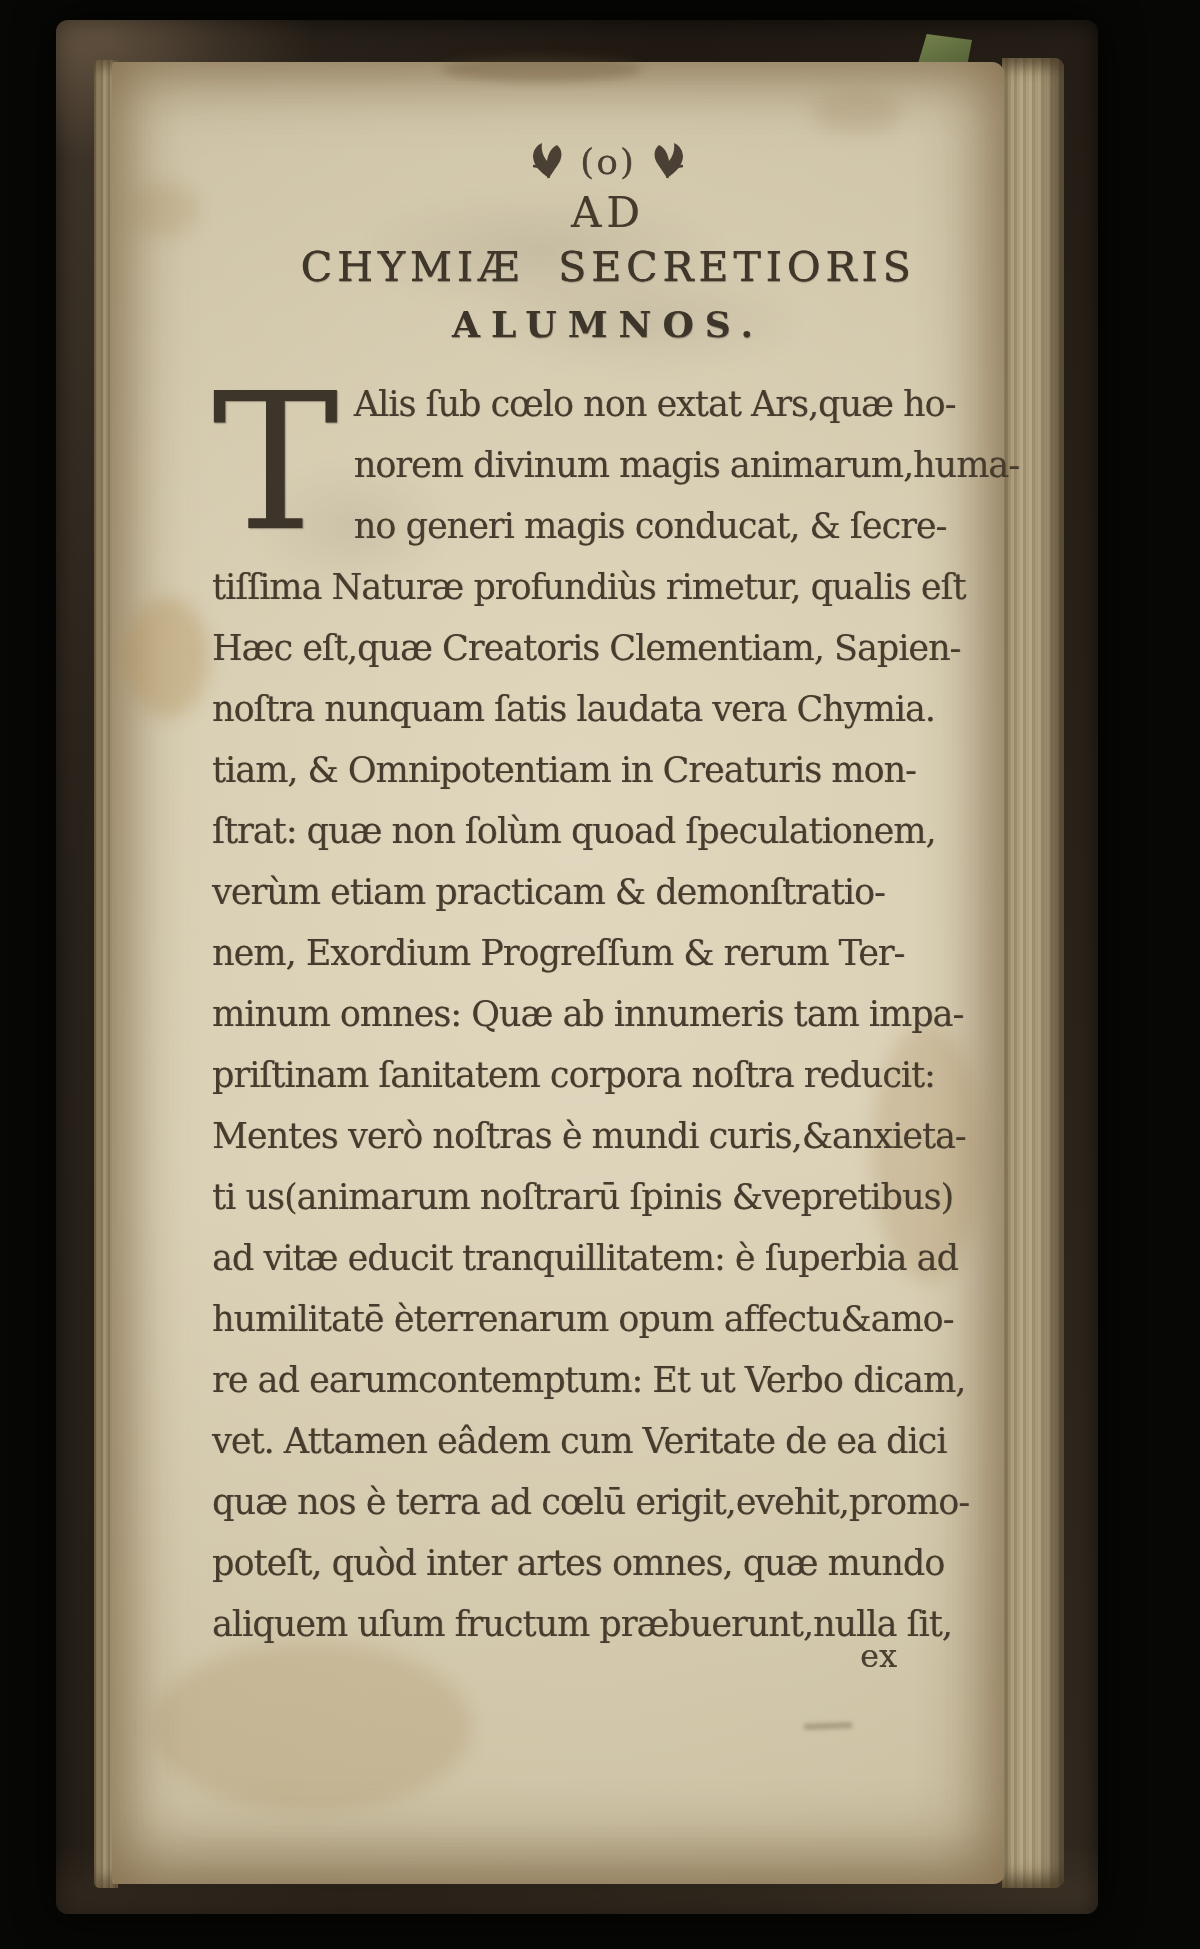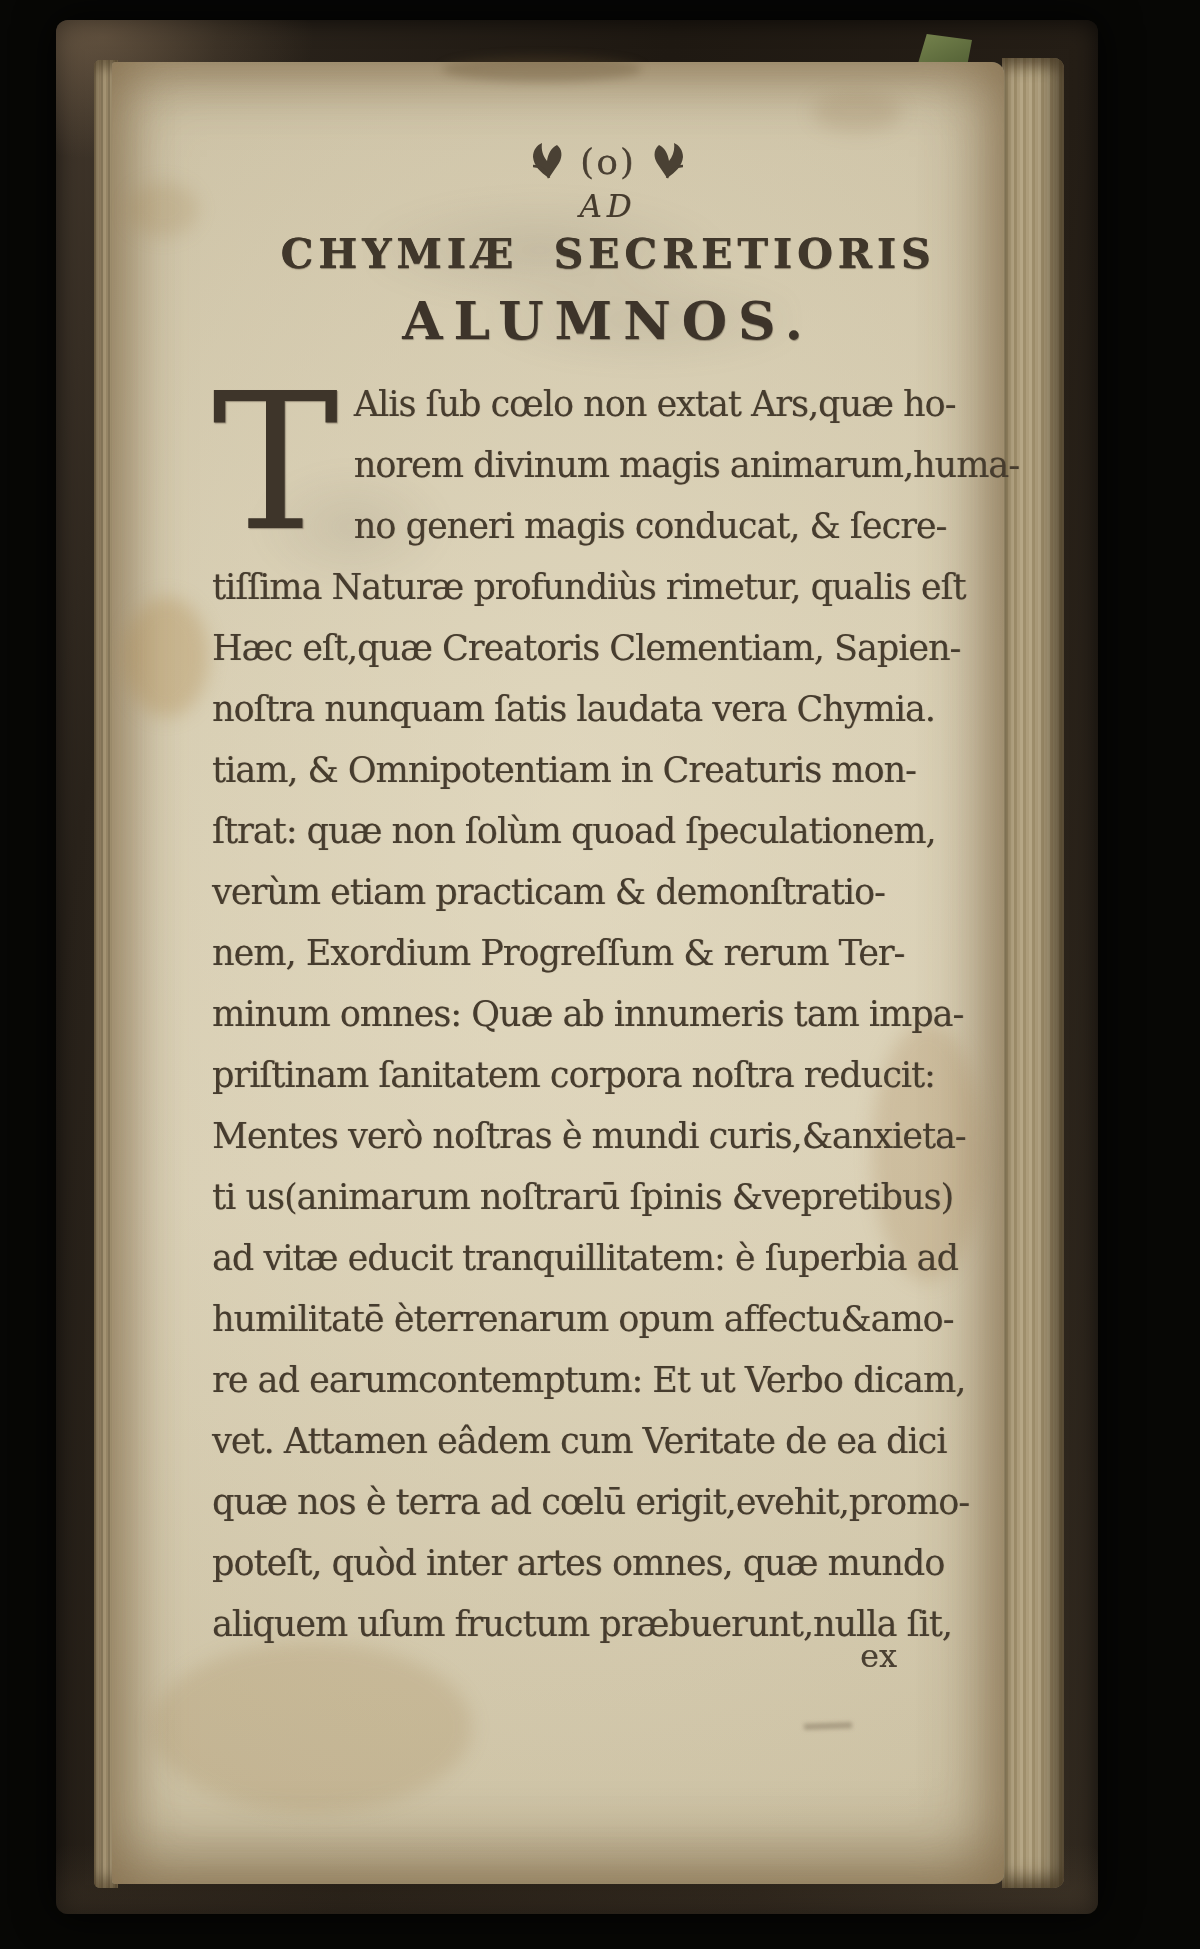--- a/index.html
+++ b/index.html
@@ -46,25 +46,25 @@
         background:radial-gradient(60% 50% at 50% 50%,rgba(108,100,86,.12),transparent 75%);}
   .smudge-dash{position:absolute;left:692px;top:1661px;width:48px;height:6px;
         background:rgba(90,75,55,.35);filter:blur(2px);transform:rotate(-2deg);}
   
   .heading{position:absolute;left:96px;top:72px;width:800px;text-align:center;color:#453b2d;}
   .orn-row{display:flex;justify-content:center;align-items:center;gap:8px;height:54px;}
   .orn-center{font-size:36px;letter-spacing:2px;color:#4a4034;
         text-shadow:.4px .4px .6px rgba(70,56,40,.5);}
   .leaf{display:inline-flex;}
   .leaf.flip{transform:scaleX(-1);}
-  .kicker{font-style:italic;font-size:31px;letter-spacing:5px;
+  .kicker{font-size:42px;letter-spacing:5px;
         text-shadow:.4px .4px .6px rgba(70,56,40,.5);}
   .title{font-size:41px;letter-spacing:5px;word-spacing:16px;margin-top:6px;color:#40372b;
-        text-shadow:.6px 0 currentColor,.6px .6px 1px rgba(60,48,35,.45);font-weight:bold;}
-  .subtitle{font-size:52px;letter-spacing:11px;margin-top:12px;font-weight:bold;color:#3d342a;
+        text-shadow:.6px 0 currentColor,.6px .6px 1px rgba(60,48,35,.45);}
+  .subtitle{font-size:36px;letter-spacing:11px;margin-top:12px;font-weight:bold;color:#3d342a;
         text-shadow:.5px .5px 1px rgba(60,48,35,.45);}
   
   .text-block{position:absolute;left:100px;top:312px;width:802px;font-size:35px;line-height:61px;
         color:#463c2e;letter-spacing:-1px;word-spacing:0;
         text-shadow:.45px .45px .7px rgba(70,56,40,.45);}
   .drop-cap{float:left;font-size:190px;line-height:150px;margin:14px 16px 0 0;color:#3e352a;
         text-shadow:1px 1px 1.2px rgba(60,48,35,.4);}
   .line{white-space:nowrap;height:61px;}
   .catchword{position:absolute;left:748px;top:1575px;font-size:32px;color:#4a4032;
         text-shadow:.4px .4px .6px rgba(70,56,40,.45);}

